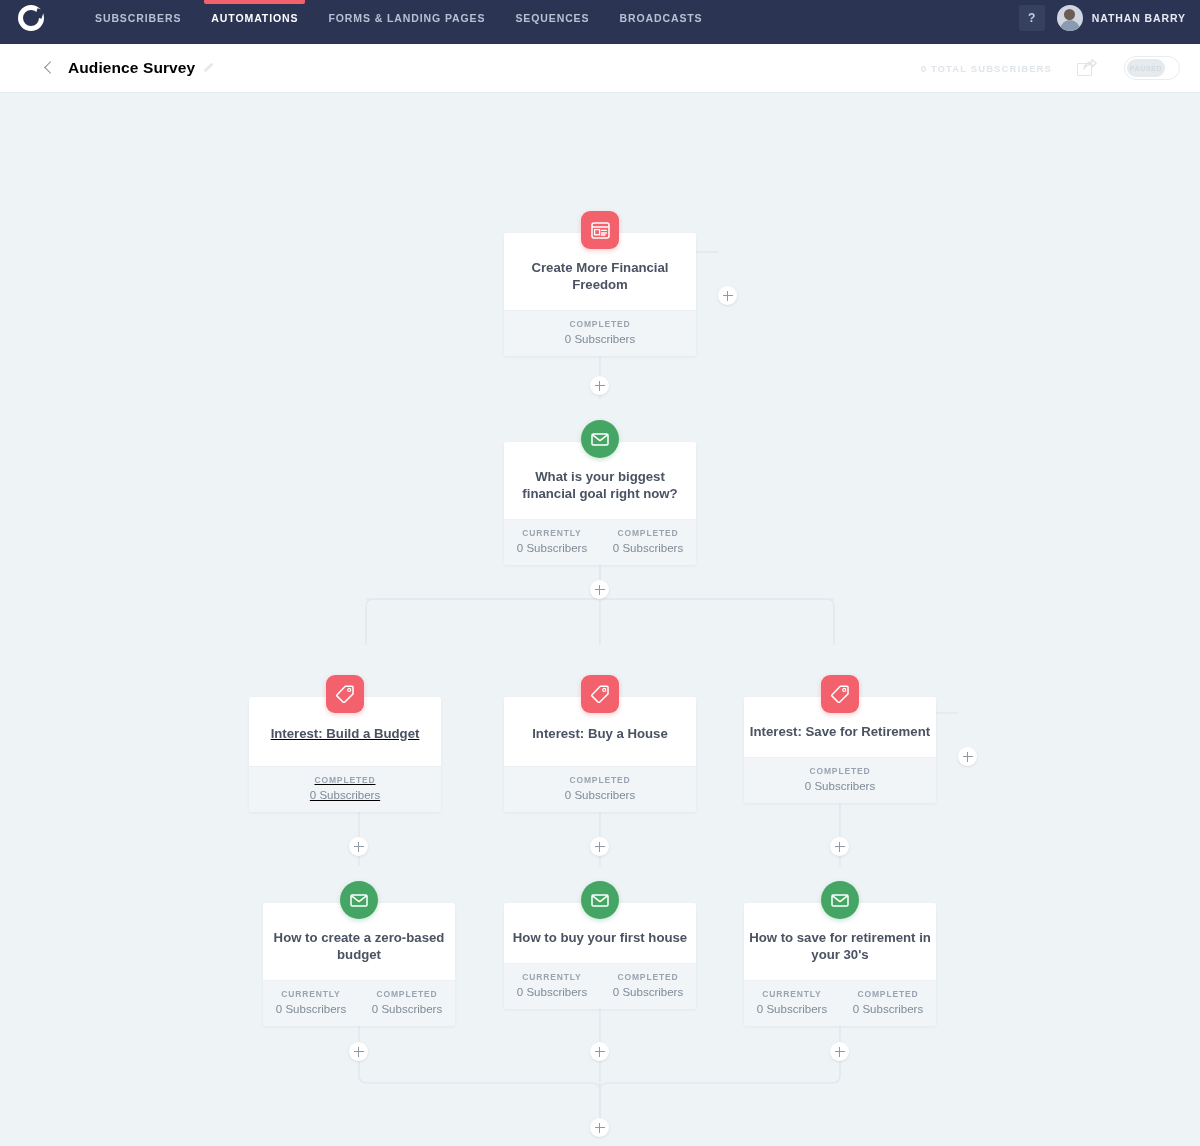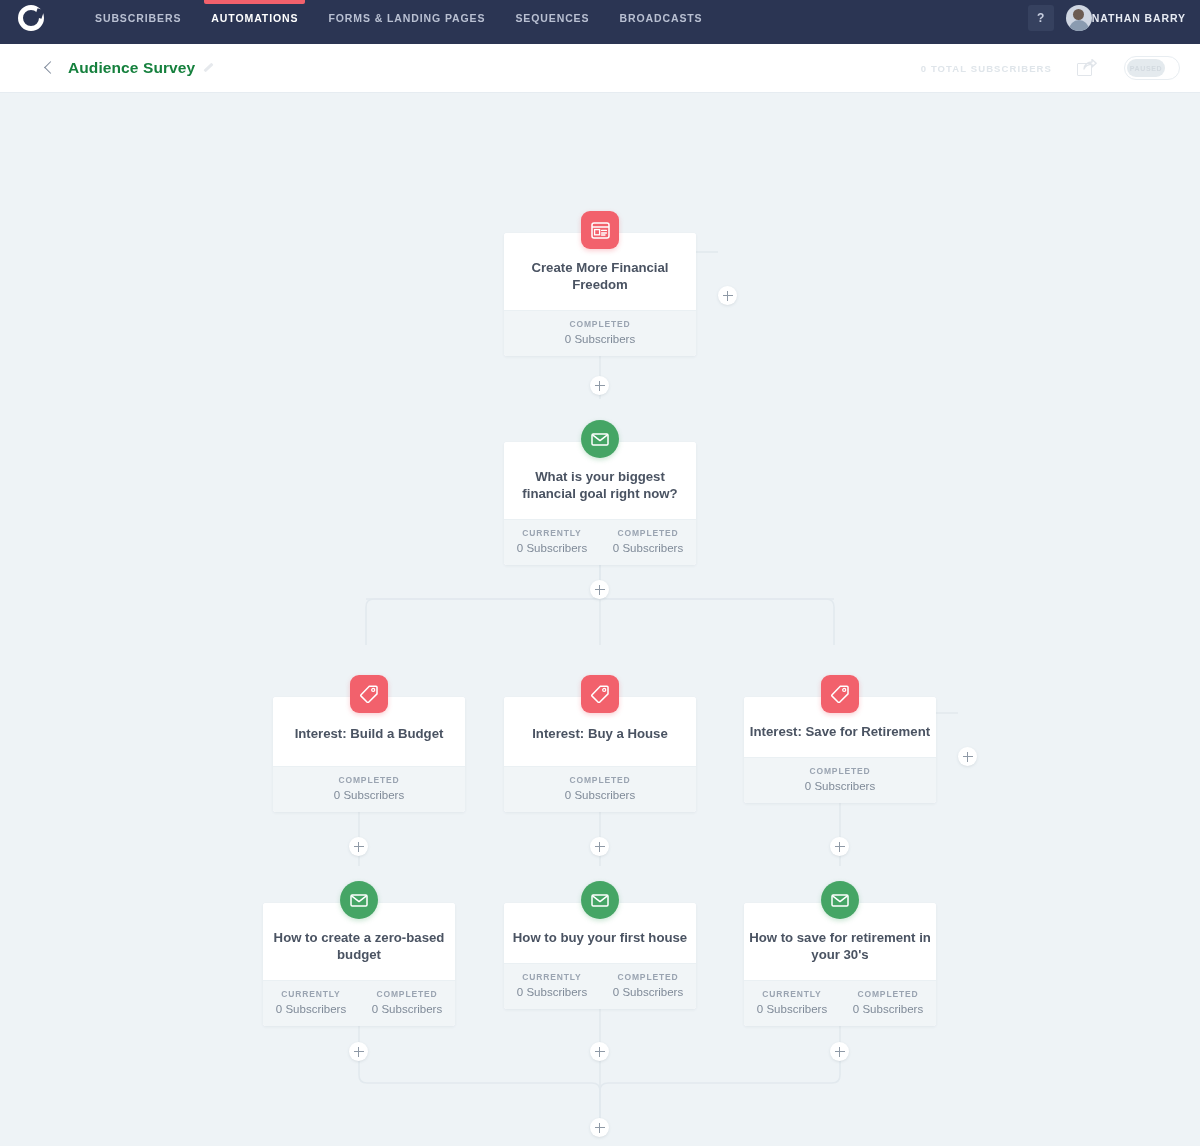--- a/index.html
+++ b/index.html
@@ -47,21 +47,21 @@
   .navlink.active:before{
     content:"";position:absolute;left:8px;right:8px;top:0;height:4px;
     background:#f2616c;border-radius:0 0 2px 2px;
   }
   .nav-right{margin-left:auto;display:flex;align-items:center;gap:12px;}
   .help-btn{
     width:26px;height:26px;border-radius:3px;background:#36415f;
     color:#c8cfe0;font-size:12px;font-weight:bold;
     display:flex;align-items:center;justify-content:center;cursor:pointer;
   }
-  .user{display:flex;align-items:center;cursor:pointer;}
+  .user{display:flex;align-items:center;gap:9px;cursor:pointer;}
   .avatar{
     width:26px;height:26px;border-radius:50%;
     background:#cfd6e2;
     position:relative;overflow:hidden;flex:0 0 auto;
   }
   .avatar:before{content:"";position:absolute;width:11px;height:11px;border-radius:50%;
     background:#6c5b52;left:7px;top:4px;}
   .avatar:after{content:"";position:absolute;width:20px;height:12px;border-radius:10px 10px 0 0;
     background:#8a9bb0;left:3px;top:15px;}
   .username{color:#e7ebf3;font-size:10.5px;letter-spacing:.9px;font-weight:bold;white-space:nowrap;}
@@ -76,21 +76,21 @@
   }
   .back-chevron{
     width:14px;height:14px;margin-right:12px;cursor:pointer;
     position:relative;flex:0 0 auto;
   }
   .back-chevron:before{
     content:"";position:absolute;left:4px;top:2px;width:8px;height:8px;
     border-left:1.6px solid #7d8899;border-bottom:1.6px solid #7d8899;
     transform:rotate(45deg);
   }
-  .page-title{font-size:15.5px;color:#15803d;font-weight:bold;letter-spacing:.1px;}
+  .page-title{font-size:15.5px;color:#000000;font-weight:bold;letter-spacing:.1px;}
   .edit-icon{
     margin-left:7px;width:13px;height:13px;position:relative;opacity:.35;cursor:pointer;
   }
   .edit-icon:before{
     content:"";position:absolute;left:1px;top:4px;width:11px;height:3px;
     background:#b9c2cc;transform:rotate(-42deg);border-radius:1px;
   }
   .sub-right{margin-left:auto;display:flex;align-items:center;gap:25px;}
   .total-subs{font-size:9.5px;letter-spacing:1.1px;font-weight:bold;color:#dfe5ea;white-space:nowrap;}
   .share-icon{width:22px;height:19px;position:relative;cursor:pointer;opacity:.55;}
@@ -288,21 +288,21 @@
         <div class="val">0 Subscribers</div>
       </div>
       <div class="stat">
         <div class="lbl">COMPLETED</div>
         <div class="val">0 Subscribers</div>
       </div>
     </div>
   </div>
   <div class="plus" style="left:590px; top:487px;"></div>
 
-  <div class="node" style="left:273px; top:604px;">
+  <div class="node" style="left:249px; top:604px;text-decoration:underline;">
     <div class="badge red">
       <svg class="icon" width="18" height="18" viewBox="0 0 18 18">
         <path d="M9.3 1.2 H16 a1 1 0 0 1 1 1 V8.9 L8.6 17.2 a1 1 0 0 1 -1.4 0 L1.1 11.1 a1 1 0 0 1 0 -1.4 Z" fill="none" stroke="#ffffff" stroke-width="1.5" stroke-linejoin="round"></path>
         <circle cx="13.2" cy="4.9" r="1.5" fill="none" stroke="#ffffff" stroke-width="1.3"></circle>
       </svg>
     </div>
     <div class="title one-line">Interest: Build a Budget</div>
     <div class="stats">
       <div class="stat">
         <div class="lbl">COMPLETED</div>

